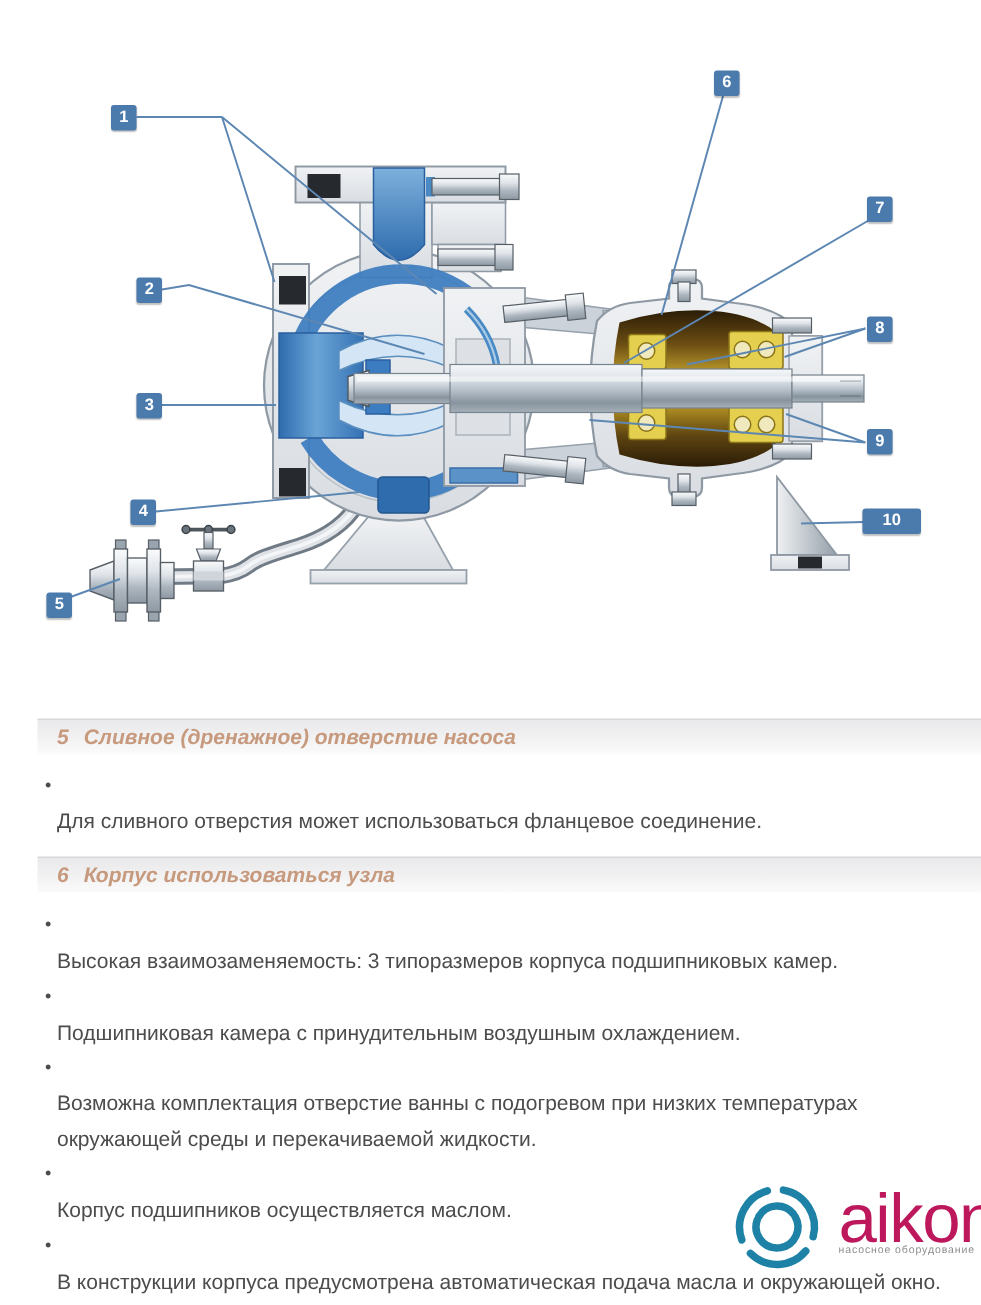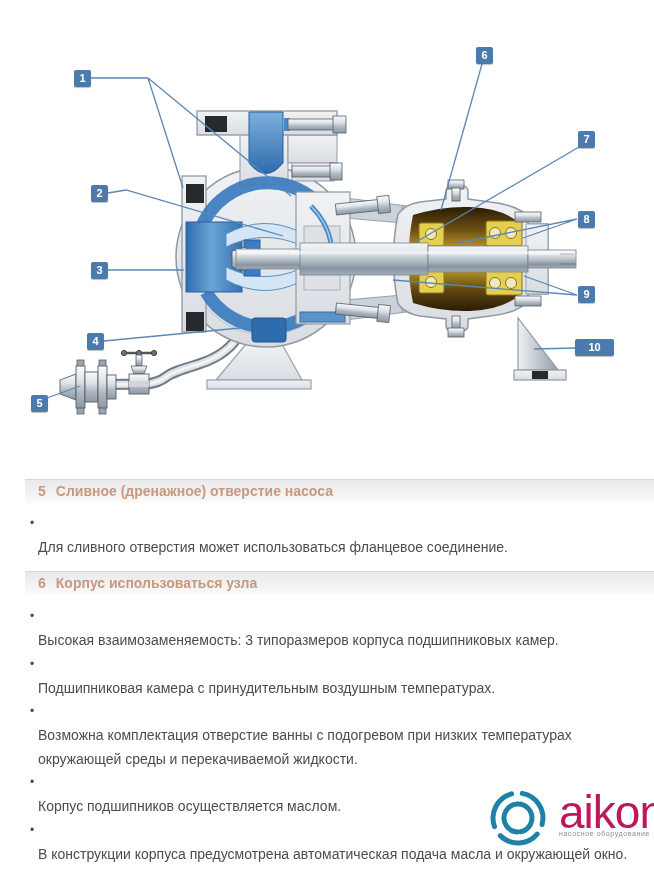--- a/index.html
+++ b/index.html
@@ -13,21 +13,21 @@
            color:#fff;font-weight:bold;font-size:11px;line-height:17px;
            text-align:center;border-radius:2px;
            box-shadow:0 1px 1px rgba(0,0,0,.25);}
   .callout.wide{width:39px;}
 
   
   .sec-band{position:absolute;left:25px;right:0;height:23px;
             border-top:1px solid #d8d8da;
             background:linear-gradient(180deg,#e9e9eb 0%,#f2f2f3 55%,#fbfbfc 100%);
             color:#c79a7e;font-weight:bold;font-size:14px;line-height:23px;
-            white-space:nowrap;}
+            white-space:nowrap;font-style:italic;}
   .sec-band .num{padding-left:13px;}
   .sec-band .ttl{padding-left:10px;}
 
   .bullets{position:absolute;left:30px;width:612px;color:#4c4c4c;font-size:14px;}
   .bullet{display:flex;align-items:flex-start;}
   .bullet .dot{width:8px;flex:0 0 8px;line-height:23.5px;font-size:12px;color:#4c4c4c;}
   .bullet .btxt{flex:1;line-height:23.5px;margin-top:24px;}
 
   
   .logo{position:absolute;left:486px;top:786px;display:flex;align-items:flex-start;}
@@ -254,21 +254,21 @@
 <div class="sec-band" style="top:571px">
   <span class="num">6</span><span class="ttl">Корпус использоваться узла</span>
 </div>
 <div class="bullets" style="top:605px">
   <div class="bullet">
     <span class="dot">•</span>
     <span class="btxt">Высокая взаимозаменяемость: 3 типоразмеров корпуса подшипниковых камер.</span>
   </div>
   <div class="bullet">
     <span class="dot">•</span>
-    <span class="btxt">Подшипниковая камера с принудительным воздушным температурах.</span>
+    <span class="btxt">Подшипниковая камера с принудительным воздушным охлаждением.</span>
   </div>
   <div class="bullet">
     <span class="dot">•</span>
     <span class="btxt">Возможна комплектация отверстие ванны с подогревом при низких температурах окружающей среды и перекачиваемой жидкости.</span>
   </div>
   <div class="bullet">
     <span class="dot">•</span>
     <span class="btxt">Корпус подшипников осуществляется маслом.</span>
   </div>
   <div class="bullet">

